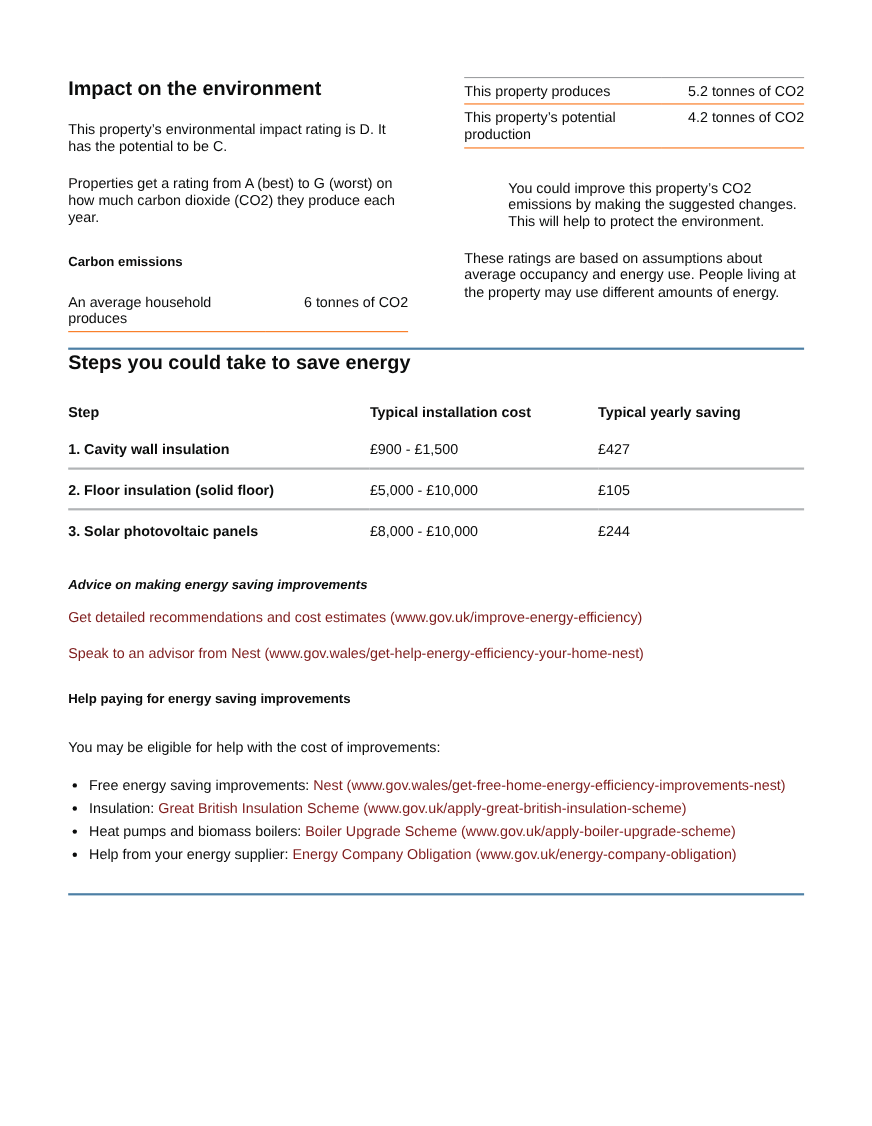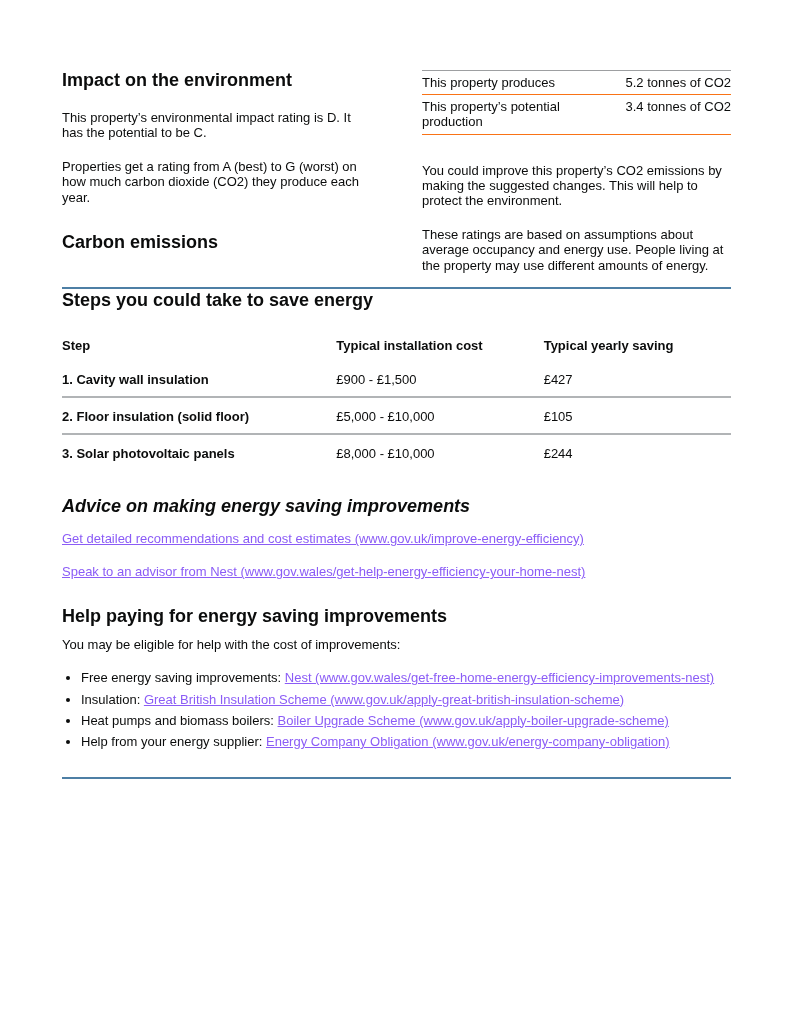--- a/index.html
+++ b/index.html
@@ -22,42 +22,42 @@
     column-gap: 51px;
     align-items: start;
   }
   h2.section-title {
     font-size: 18px;
     font-weight: bold;
     margin: 0 0 19px 0;
     line-height: 1.15;
   }
   h3.sub-title {
-    font-size: 18px;
+    font-size: 12px;
     font-weight: bold;
     margin: 27px 0 17px 0;
     line-height: 1.15;
   }
   p.body-text { margin: 0 0 19px 0; }
   p.body-text:last-child { margin-bottom: 0; }
 
   table.kv-table {
     width: 100%;
     border-collapse: collapse;
   }
   table.kv-table td {
     vertical-align: top;
     padding: 4px 0 4px 0;
     border-bottom: 1px solid #f97316;
   }
   table.kv-table td.kv-label { width: 58%; padding-right: 10px; }
   table.kv-table td.kv-value { width: 42%; text-align: right; }
   table.kv-table.with-top { border-top: 1px solid #9d9fa1; }
 
-  .col-right p.first-after-table { margin-top: 28px; }
+  .col-right p.first-after-table { margin-top: 28px; margin-left: 40px; }
 
   hr.blue-rule {
     border: none;
     border-top: 2px solid #4d7fa5;
     margin: 14px 0 0 0;
   }
   h2.steps-title { margin: 1px 0 27px 0; }
 
   table.steps-table {
     width: 100%;
@@ -75,27 +75,26 @@
     padding: 11px 0 9px 0;
     vertical-align: top;
   }
   table.steps-table tbody tr.ruled td { border-bottom: 2px solid #b1b4b6; }
   table.steps-table td.step-name { font-weight: bold; }
   table.steps-table .col-step { width: 41%; }
   table.steps-table .col-cost { width: 31%; }
   table.steps-table .col-save { width: 28%; }
 
   a.doc-link {
-    color: #8b5cf6;
-    text-decoration: underline;
+    color: #7f1d1d;
     cursor: pointer;
   }
   p.link-line { margin: 0 0 18px 0; }
   h3.advice-title { margin-top: 26px; margin-bottom: 14px; font-style: italic; }
-  h3.help-title { margin-top: 27px; margin-bottom: 10px; }
+  h3.help-title { margin-top: 27px; margin-bottom: 30px; }
   p.intro-line { margin: 0 0 18px 0; }
 
   ul.help-list {
     margin: 0;
     padding: 0 0 0 19px;
     list-style: disc;
   }
   ul.help-list li {
     margin: 0 0 6px 0;
     white-space: nowrap;
@@ -106,31 +105,39 @@
 <body>
 
 <div class="page">
 
   <div class="two-col">
     <div class="col-left">
       <h2 class="section-title">Impact on the environment</h2>
       <p class="body-text">This property’s environmental impact rating is D. It has the potential to be C.</p>
       <p class="body-text">Properties get a rating from A (best) to G (worst) on how much carbon dioxide (CO2) they produce each year.</p>
       <h3 class="sub-title">Carbon emissions</h3>
+      <table class="kv-table">
+        <tbody>
+          <tr>
+            <td class="kv-label">An average household produces</td>
+            <td class="kv-value">6 tonnes of CO2</td>
+          </tr>
+        </tbody>
+      </table>
     </div>
     <div class="col-right">
       <table class="kv-table with-top">
         <tbody>
           <tr>
             <td class="kv-label">This property produces</td>
             <td class="kv-value">5.2 tonnes of CO2</td>
           </tr>
           <tr>
             <td class="kv-label">This property’s potential production</td>
-            <td class="kv-value">3.4 tonnes of CO2</td>
+            <td class="kv-value">4.2 tonnes of CO2</td>
           </tr>
         </tbody>
       </table>
       <p class="body-text first-after-table">You could improve this property’s CO2 emissions by making the suggested changes. This will help to protect the environment.</p>
       <p class="body-text">These ratings are based on assumptions about average occupancy and energy use. People living at the property may use different amounts of energy.</p>
     </div>
   </div>
 
   <hr class="blue-rule">
 

